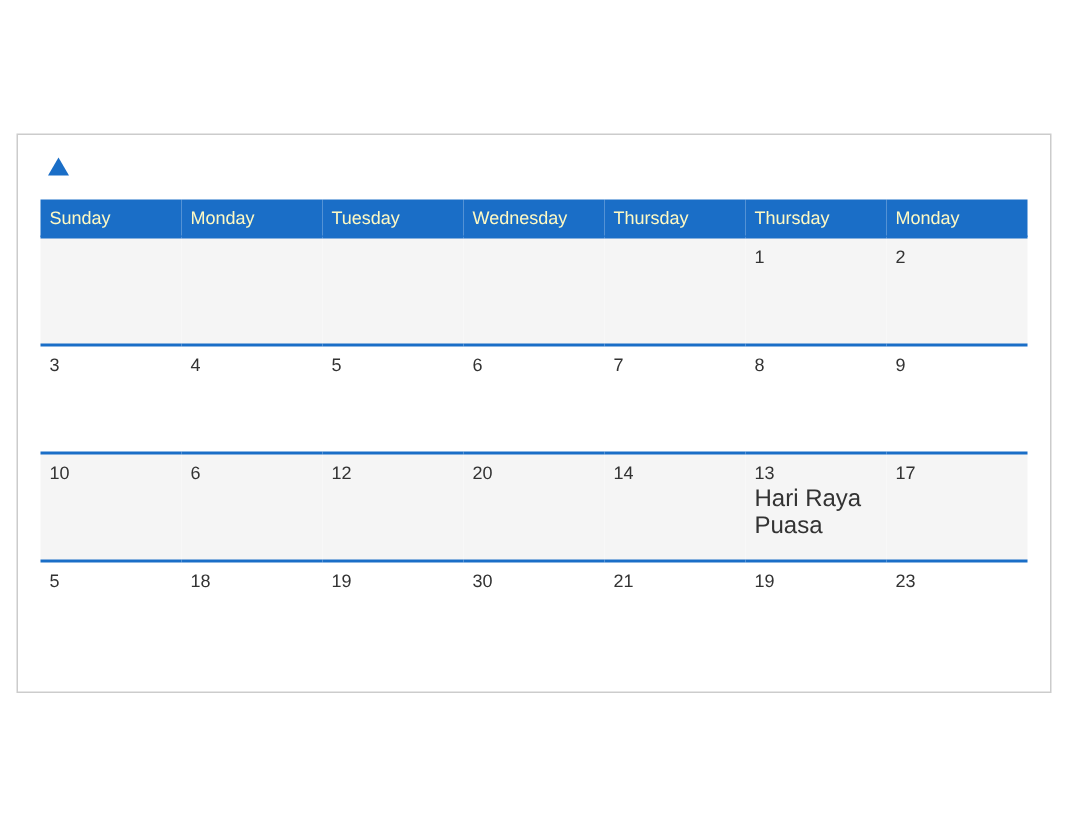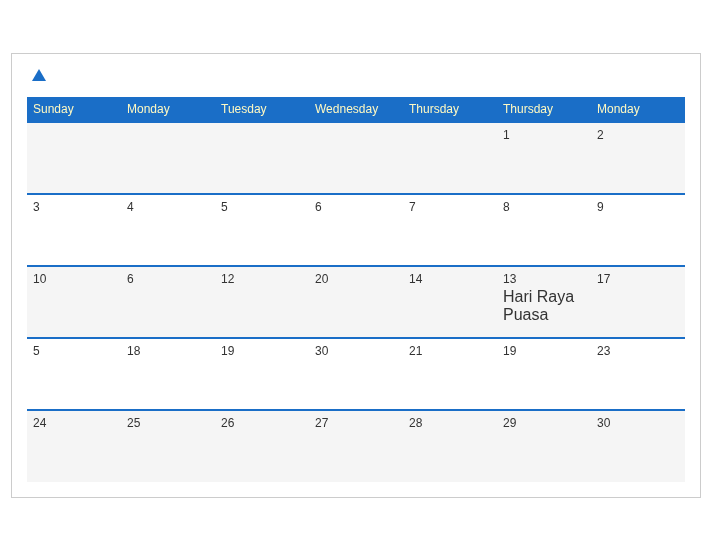--- a/index.html
+++ b/index.html
@@ -222,38 +222,15 @@
           <td>
             <span class="day-number">21</span>
           </td>
           <td>
             <span class="day-number">19</span>
           </td>
           <td>
             <span class="day-number">23</span>
           </td>
         </tr>
-        <tr>
-          <td>
-            <span class="day-number">24</span>
-          </td>
-          <td>
-            <span class="day-number">25</span>
-          </td>
-          <td>
-            <span class="day-number">26</span>
-          </td>
-          <td>
-            <span class="day-number">27</span>
-          </td>
-          <td>
-            <span class="day-number">28</span>
-          </td>
-          <td>
-            <span class="day-number">29</span>
-          </td>
-          <td>
-            <span class="day-number">30</span>
-          </td>
-        </tr>
       </tbody>
   </table>
 </div>
 
 </body></html>

